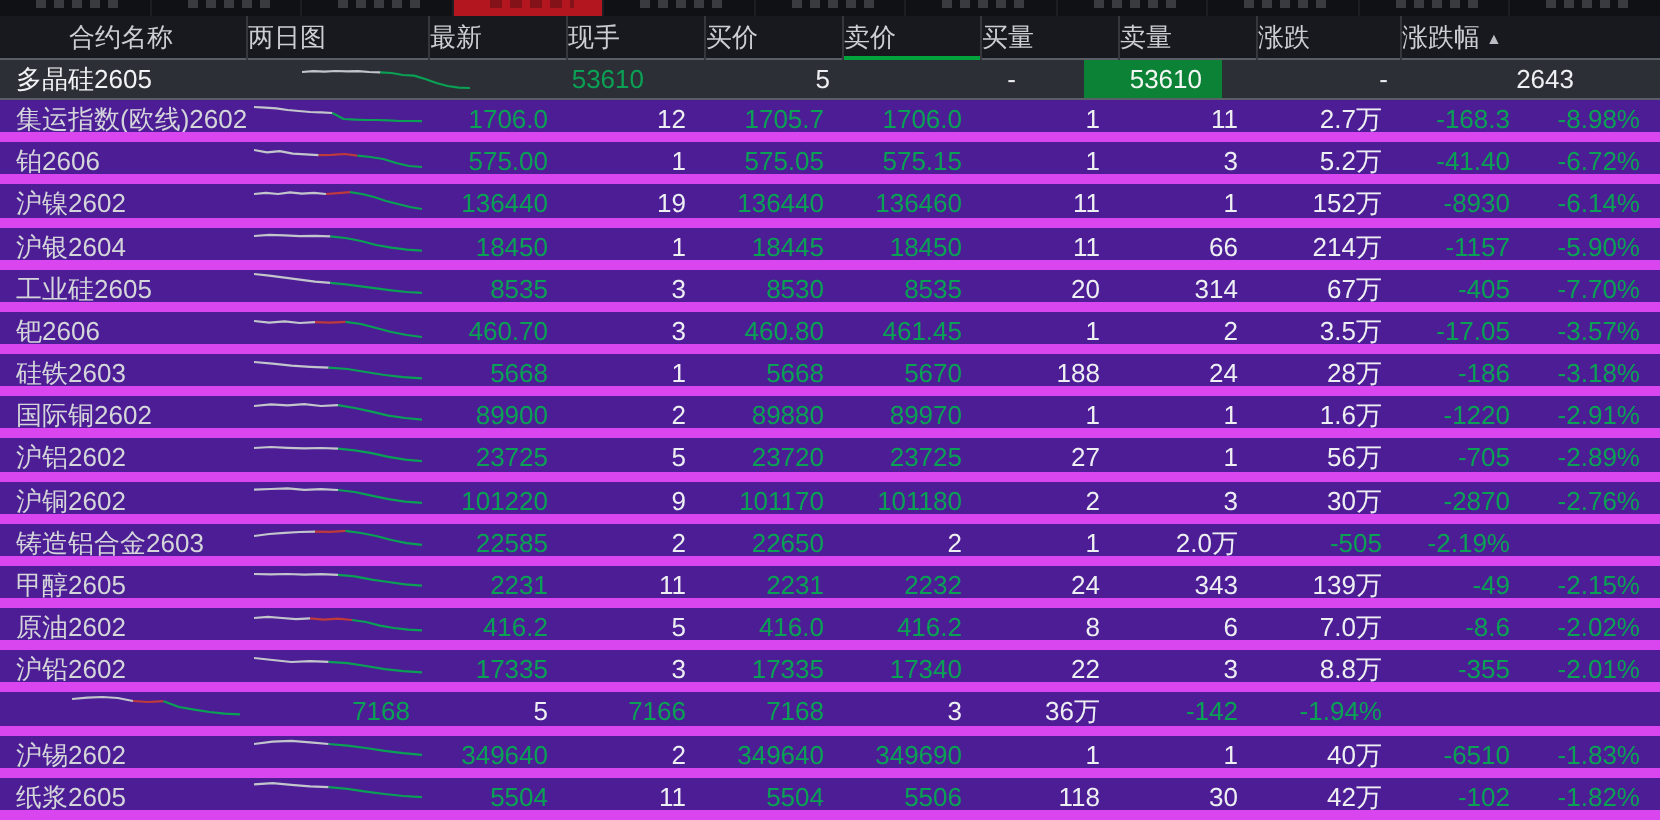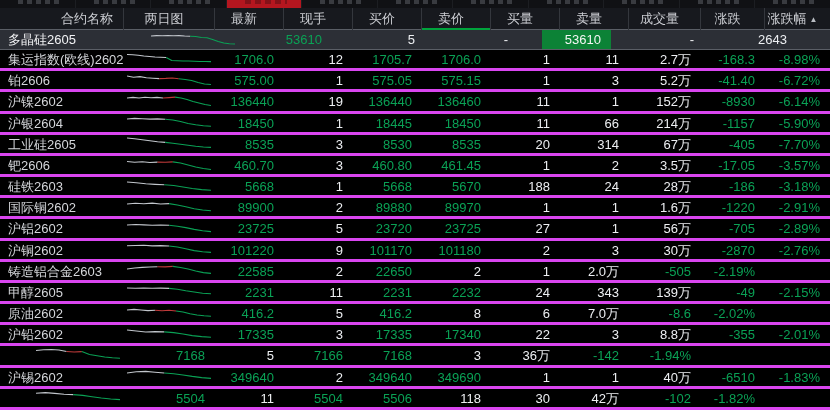--- a/index.html
+++ b/index.html
@@ -12,29 +12,29 @@
   .tab-frag { flex:1 0 auto; width:75.5px; border-right:1px solid #1c1e22; position:relative; }
   .tab-frag::before { content:""; position:absolute; left:18px; right:14px; top:0; height:4px;
     background:repeating-linear-gradient(90deg,#5a5d63 0 5px,transparent 5px 9px); opacity:.55; }
   .tab-frag.active { background:#b4161f; }
   .tab-frag.active::before { background:repeating-linear-gradient(90deg,#7e1118 0 6px,transparent 6px 10px); opacity:.9; }
 
   
   .grid-row { display:grid;
     grid-template-columns:124px 91px 69px 69px 69px 69px 69px 69px 72px 64px auto; }
   .thead { height:21px; background:#17191e; }
-  .th { color:#ccced3; font-size:13px; line-height:21px; text-align:center; padding-right:10px;
+  .th { color:#ccced3; font-size:13px; line-height:21px; text-align:left; padding-right:10px;
     border-right:1px solid #34373d; position:relative; white-space:nowrap; }
-  .th:first-child { text-align:right; padding-left:8px; }
+  .th:first-child { text-align:center; padding-left:8px; }
   .th:last-child { border-right:none; }
   .th .underline { position:absolute; left:0; right:0; bottom:0; height:2px; background:#00a33c; }
   .th .arrow { font-size:8px; color:#b9bdc3; margin-left:3px; vertical-align:1px; }
 
   .tbody { height:381px; }
-  .tr { height:21.17px; border-bottom:3px solid #d946ef; background:#000000; cursor:default; }
+  .tr { height:21.17px; border-bottom:5px solid #d946ef; background:#4c1d95; cursor:default; }
   .tr.selected { background:#2c2f36; border-top:1px solid #5a5e66; border-bottom:1px solid #5a5e66; height:21.17px;gap:24px; }
   .td { font-size:13px; line-height:20px; text-align:right; padding-right:10px; white-space:nowrap;
     overflow:hidden; }
   .td.c-name { text-align:left; padding-left:8px; color:#d4d6da; }
   .tr.selected .td.c-name { color:#f2f3f5; }
   .td.green { color:#0aa155; }
   .td.white { color:#edeff2; }
   .td.c-spark { padding:0 4px 0 0; display:flex; align-items:center; justify-content:flex-end; }
   .td.hl { background:#0c8236; color:#f4f6f4; }
   svg.spark { display:block; }
@@ -63,21 +63,20 @@
     <div class="th">两日图</div>
     <div class="th">最新</div>
     <div class="th">现手</div>
     <div class="th">买价</div>
     <div class="th">
       <span>卖价</span>
       <div class="underline"></div>
     </div>
     <div class="th">买量</div>
     <div class="th">卖量</div>
-    <div class="th">成交量</div>
     <div class="th">涨跌</div>
     <div class="th">
       <span>涨跌幅</span><span class="arrow">▲</span>
     </div>
   </div>
 
   <div class="tbody" id="tbody">
       <div class="tr grid-row selected">
         <div class="td c-name">多晶硅2605</div>
         <div class="td c-spark">
@@ -319,20 +318,21 @@
         <div class="td c-name">原油2602</div>
         <div class="td c-spark">
           <svg width="84" height="17" viewBox="0 0 84 17" class="spark">
             <polyline points="0.0,5 7.0,4.4 14.0,5 21.0,5.6 28.0,5.2" fill="none" stroke="#c2c6cc" stroke-width="1.1" stroke-linejoin="round"></polyline>
             <polyline points="28.0,5.2 35.0,5.8 42.0,5.3 49.0,6" fill="none" stroke="#bf3a3a" stroke-width="1.1" stroke-linejoin="round"></polyline>
             <polyline points="49.0,6 56.0,7 63.0,8.8 70.0,10 77.0,10.8 84.0,11.2" fill="none" stroke="#0aa155" stroke-width="1.1" stroke-linejoin="round"></polyline>
           </svg>
         </div>
         <div class="td green">416.2</div>
         <div class="td white">5</div>
+        <div class="td green">416.0</div>
         <div class="td green">416.2</div>
         <div class="td white">8</div>
         <div class="td white">6</div>
         <div class="td white">7.0万</div>
         <div class="td green">-8.6</div>
         <div class="td green">-2.02%</div>
       </div>
       <div class="tr grid-row">
         <div class="td c-name">沪铅2602</div>
         <div class="td c-spark">
@@ -380,20 +380,21 @@
         <div class="td white">2</div>
         <div class="td green">349640</div>
         <div class="td green">349690</div>
         <div class="td white">1</div>
         <div class="td white">1</div>
         <div class="td white">40万</div>
         <div class="td green">-6510</div>
         <div class="td green">-1.83%</div>
       </div>
       <div class="tr grid-row">
+        <div class="td c-name">纸浆2605</div>
         <div class="td c-spark">
           <svg width="84" height="17" viewBox="0 0 84 17" class="spark">
             <polyline points="0.0,4.2 9.3,3.6 18.7,4.4 28.0,5.2 37.3,5.6" fill="none" stroke="#c2c6cc" stroke-width="1.1" stroke-linejoin="round"></polyline>
             <polyline points="37.3,5.6 46.7,6.4 56.0,7.8 65.3,9 74.7,10 84.0,10.6" fill="none" stroke="#0aa155" stroke-width="1.1" stroke-linejoin="round"></polyline>
           </svg>
         </div>
         <div class="td green">5504</div>
         <div class="td white">11</div>
         <div class="td green">5504</div>
         <div class="td green">5506</div>

